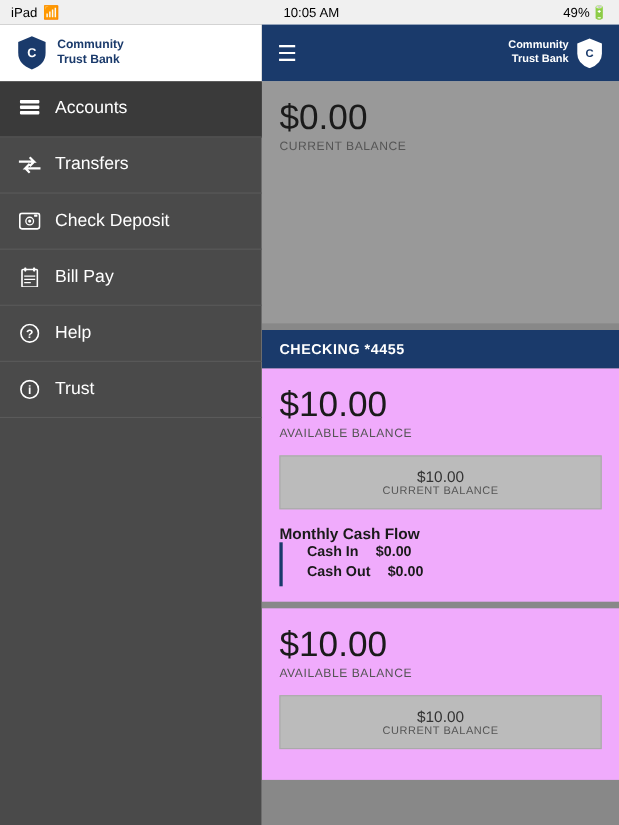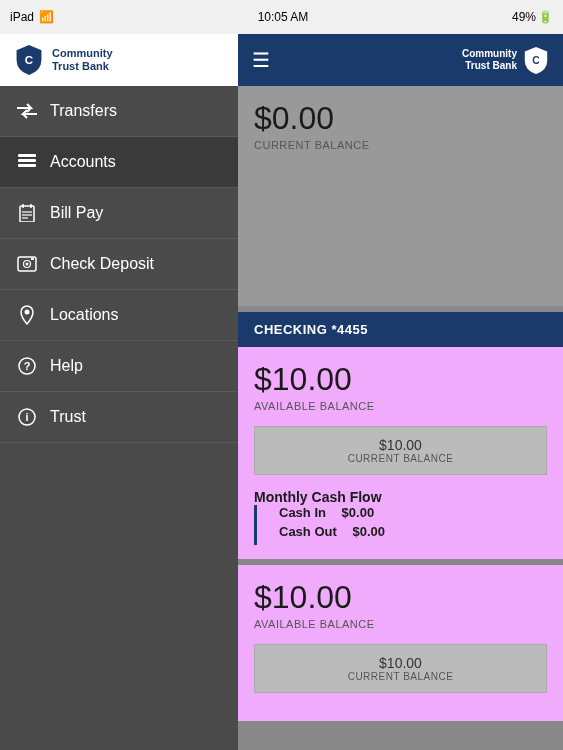--- a/index.html
+++ b/index.html
@@ -12,21 +12,21 @@
       flex-direction: column;
     }
 
     
     .status-bar {
       background: #f0f0f0;
       display: flex;
       justify-content: space-between;
       align-items: center;
       padding: 4px 10px;
-      height: 34px;
+      height: 22px;
       font-size: 12px;
       font-weight: 500;
     }
     .status-left { display: flex; align-items: center; gap: 5px; }
     .status-right { display: flex; align-items: center; gap: 2px; }
 
     
     .app-container {
       display: flex;
       flex: 1;
@@ -251,76 +251,67 @@
         <path d="M15 1 L29 7 L29 18 Q29 30 15 35 Q1 30 1 18 L1 7 Z" fill="#1a3a6b"></path>
         <text x="15" y="22" text-anchor="middle" fill="white" font-size="13" font-weight="bold">C</text>
       </svg>
       <div class="sidebar-logo-text">
         <div>Community</div>
         <div>Trust Bank</div>
       </div>
     </div>
 
     <nav class="sidebar-nav">
-      <div class="sidebar-item">
-        <span class="nav-icon">
-          <svg width="20" height="16" viewBox="0 0 20 16" fill="none">
-            <path d="M0 5 L14 5 L10 1 M14 5 L10 9" stroke="white" stroke-width="2" fill="none"></path>
-            <path d="M20 11 L6 11 L10 7 M6 11 L10 15" stroke="white" stroke-width="2" fill="none"></path>
-          </svg>
-        </span>
-        <span>Transfers</span>
-      </div>
-
       <div class="sidebar-item active">
         <span class="nav-icon">
           <svg width="18" height="16" viewBox="0 0 18 16" fill="none">
             <rect x="0" y="0" width="18" height="3" rx="1" fill="white"></rect>
             <rect x="0" y="5" width="18" height="3" rx="1" fill="white"></rect>
             <rect x="0" y="10" width="18" height="3" rx="1" fill="white"></rect>
           </svg>
         </span>
         <span>Accounts</span>
+      </div>
+
+      <div class="sidebar-item">
+        <span class="nav-icon">
+          <svg width="20" height="16" viewBox="0 0 20 16" fill="none">
+            <path d="M0 5 L14 5 L10 1 M14 5 L10 9" stroke="white" stroke-width="2" fill="none"></path>
+            <path d="M20 11 L6 11 L10 7 M6 11 L10 15" stroke="white" stroke-width="2" fill="none"></path>
+          </svg>
+        </span>
+        <span>Transfers</span>
+      </div>
+
+      <div class="sidebar-item">
+        <span class="nav-icon">
+          <svg width="20" height="16" viewBox="0 0 20 16" fill="none">
+            <rect x="1" y="1" width="18" height="14" rx="2" stroke="white" stroke-width="1.5" fill="none"></rect>
+            <circle cx="10" cy="8" r="3.5" stroke="white" stroke-width="1.2" fill="none"></circle>
+            <circle cx="10" cy="8" r="1.5" fill="white"></circle>
+            <rect x="14" y="2" width="3" height="2" rx="0.5" fill="white"></rect>
+          </svg>
+        </span>
+        <span>Check Deposit</span>
       </div>
 
       <div class="sidebar-item">
         <span class="nav-icon">
           <svg width="16" height="18" viewBox="0 0 16 18" fill="none">
             <rect x="1" y="2" width="14" height="16" rx="1" stroke="white" stroke-width="1.5" fill="none"></rect>
             <rect x="3" y="0" width="2" height="4" rx="1" fill="white"></rect>
             <rect x="11" y="0" width="2" height="4" rx="1" fill="white"></rect>
             <line x1="3" y1="8" x2="13" y2="8" stroke="white" stroke-width="1.2"></line>
             <line x1="3" y1="11" x2="13" y2="11" stroke="white" stroke-width="1.2"></line>
             <line x1="3" y1="14" x2="9" y2="14" stroke="white" stroke-width="1.2"></line>
           </svg>
         </span>
         <span>Bill Pay</span>
       </div>
 
-      <div class="sidebar-item">
-        <span class="nav-icon">
-          <svg width="20" height="16" viewBox="0 0 20 16" fill="none">
-            <rect x="1" y="1" width="18" height="14" rx="2" stroke="white" stroke-width="1.5" fill="none"></rect>
-            <circle cx="10" cy="8" r="3.5" stroke="white" stroke-width="1.2" fill="none"></circle>
-            <circle cx="10" cy="8" r="1.5" fill="white"></circle>
-            <rect x="14" y="2" width="3" height="2" rx="0.5" fill="white"></rect>
-          </svg>
-        </span>
-        <span>Check Deposit</span>
-      </div>
-
-      <div class="sidebar-item">
-        <span class="nav-icon">
-          <svg width="14" height="20" viewBox="0 0 14 20" fill="none">
-            <path d="M7 1 C3.5 1 1 4 1 7 C1 12 7 19 7 19 C7 19 13 12 13 7 C13 4 10.5 1 7 1 Z" stroke="white" stroke-width="1.5" fill="none"></path>
-            <circle cx="7" cy="7" r="2.5" fill="white"></circle>
-          </svg>
-        </span>
-        <span>Locations</span>
-      </div>
 
       <div class="sidebar-item">
         <span class="nav-icon">
           <svg width="18" height="18" viewBox="0 0 18 18" fill="none">
             <circle cx="9" cy="9" r="8" stroke="white" stroke-width="1.5" fill="none"></circle>
             <text x="9" y="13" text-anchor="middle" fill="white" font-size="11" font-weight="bold">?</text>
           </svg>
         </span>
         <span>Help</span>
       </div>

